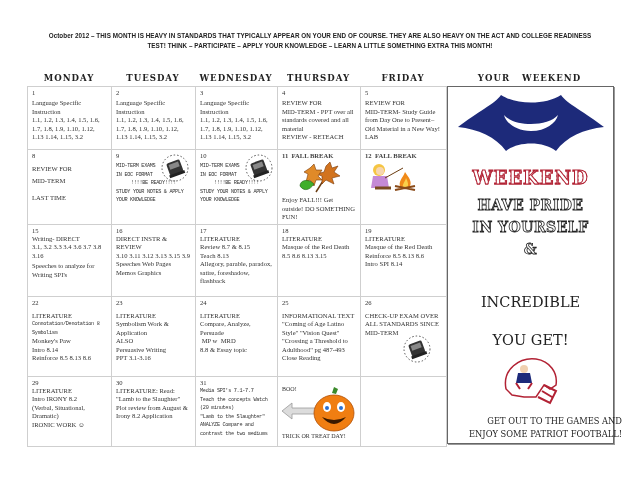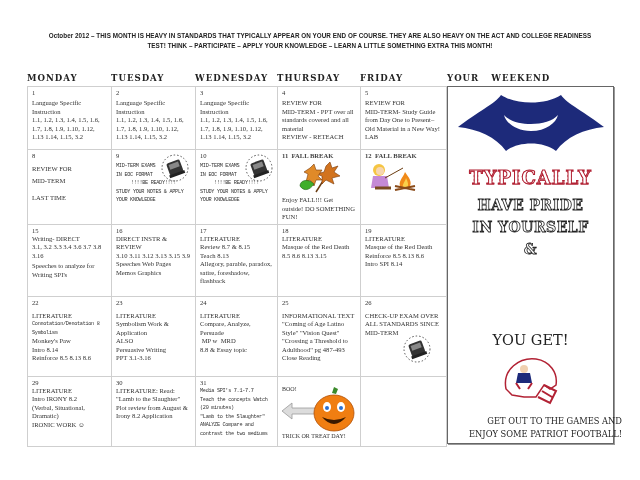--- a/index.html
+++ b/index.html
@@ -1,18 +1,18 @@
 <!DOCTYPE html>
 <html><head>
 <meta charset="utf-8">
 <style>
   html, body { margin:0; padding:0; background:#ffffff; }
   body { width:640px; height:480px; position:relative; overflow:hidden; font-family:"Liberation Serif", serif; color:#333; }
   .header { position:absolute; left:10px; top:31px; width:620px; text-align:center; font-family:"Liberation Sans", sans-serif; font-weight:bold; font-size:6.3px; line-height:10px; color:#222; letter-spacing:0.05px; }
-  .day-head { position:absolute; top:73px; font-family:"DejaVu Serif", serif; font-weight:bold; font-size:8.6px; letter-spacing:1px; color:#222; }
+  .day-head { position:absolute; top:73px; font-family:"DejaVu Serif", serif; font-weight:bold; font-size:8.6px; letter-spacing:1px; color:#222; text-align:center; }
   .grid { position:absolute; left:27px; top:86px; border-collapse:collapse; table-layout:fixed; }
   .grid td { border:1px solid #cfcfcf; vertical-align:top; padding:2px 4px; font-size:6.6px; line-height:8.4px; color:#333; overflow:hidden; }
   .num { display:block; margin-bottom:2px; }
   .l { display:block; }
   .gap { display:block; height:3px; }
   .hand { font-family:"Liberation Mono", monospace; font-size:5.2px; letter-spacing:-0.3px; line-height:8.5px; }
   .weekend { position:absolute; left:447px; top:86px; width:165px; height:356px; border:1px solid #666; box-shadow:1px 1px 0 #999; background:#fff; }
   .wk-text { position:absolute; width:165px; text-align:center; left:0; }
   .outline { font-family:"DejaVu Serif", serif; font-weight:bold; color:#fff; -webkit-text-stroke:0.8px #222; font-size:14px; letter-spacing:0.5px; }
   .incred { font-family:"DejaVu Serif", serif; font-size:14.5px; color:#222; line-height:19px; }
@@ -265,24 +265,25 @@
     <td></td>
   </tr>
 </tbody>
   </table>
 
 <div class="weekend">
   <svg style="position:absolute;left:8px;top:6px" width="150" height="62" viewBox="0 0 150 62">
     <path d="M2 34 C20 20 40 10 45 2 C60 12 90 12 105 2 C110 10 130 20 148 34 C128 36 110 44 100 58 C88 48 62 48 50 58 C40 44 22 36 2 34 Z" fill="#1d2a7a"></path>
     <path d="M48 22 C58 34 92 34 102 22 C100 30 90 38 75 38 C60 38 50 30 48 22 Z" fill="#fff"></path>
   </svg>
-  <div class="wk-text patriots" style="top:80px">TYPICALLY</div>
+  <div class="wk-text patriots" style="top:80px">WEEKEND</div>
   <div class="wk-text outline" style="top:110px">HAVE PRIDE</div>
   <div class="wk-text outline" style="top:132px">IN YOURSELF</div>
   <div class="wk-text outline" style="top:154px">&amp;</div>
+  <div class="wk-text incred" style="top:206px">INCREDIBLE</div>
   <div class="wk-text incred" style="top:244px">YOU GET!</div>
   <svg style="position:absolute;left:52px;top:268px" width="60" height="50" viewBox="0 0 60 50">
     <path d="M6 34 C2 14 20 2 36 4 C50 6 58 18 56 30 L50 34 L44 30 L36 42 L24 42 L12 40 Z" fill="#fff" stroke="#b22234" stroke-width="1.5"></path>
     <path d="M44 30 L56 36 L50 48 L38 42 M42 36 L52 42" stroke="#b22234" stroke-width="2" fill="none"></path>
     <circle cx="24" cy="14" r="4" fill="#f0d0b0"></circle>
     <path d="M18 18 L30 18 L32 28 L16 28 Z" fill="#1d2a7a"></path>
     <path d="M16 28 L20 34 M32 28 L28 34" stroke="#b22234" stroke-width="2"></path>
   </svg>
   <div class="wk-text football" style="top:328px">GET OUT TO THE GAMES AND</div>
   <div class="wk-text football" style="top:341px">ENJOY SOME PATRIOT FOOTBALL!</div>

